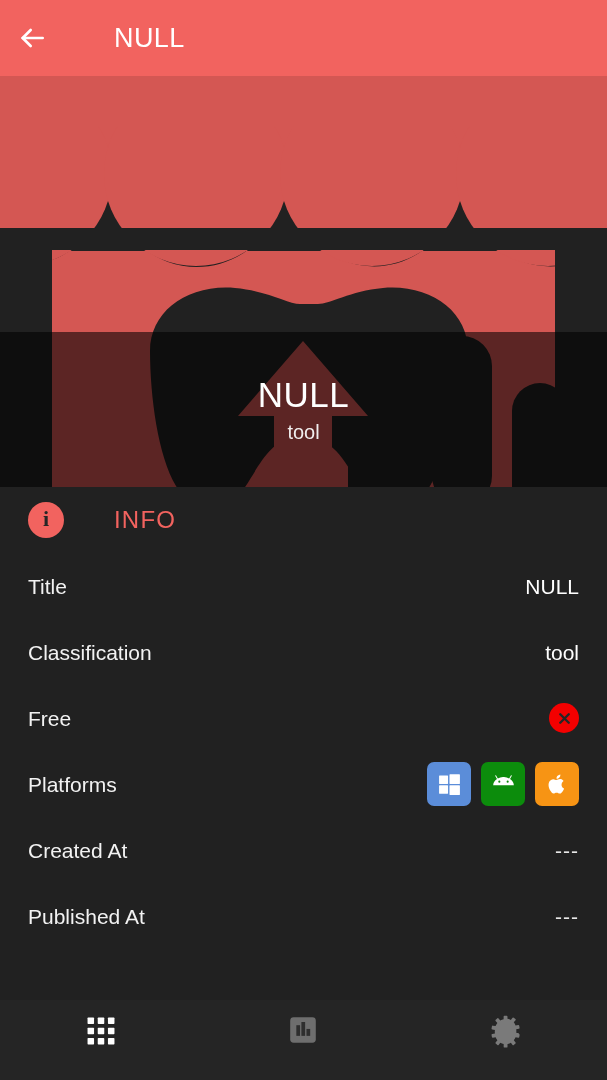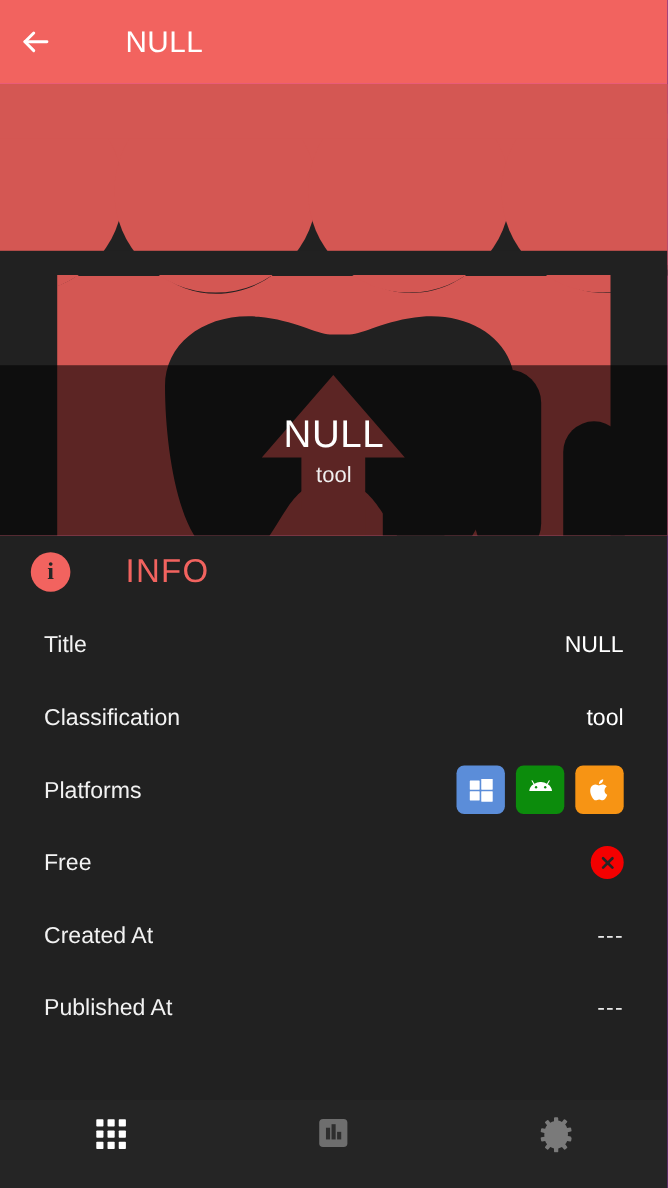--- a/index.html
+++ b/index.html
@@ -2,21 +2,21 @@
 <html><head>
 <meta charset="utf-8">
 <style>
   * { margin:0; padding:0; box-sizing:border-box; }
   html, body {
     width:607px; height:1080px;
     background:#1b1b1b;
     font-family:"Liberation Sans", sans-serif;
     overflow:hidden;
   }
-  .phone { position:relative; width:607px; height:1080px; background:#d946ef; overflow:hidden; }
+  .phone { position:relative; width:607px; height:1080px; background:#7f1d1d; overflow:hidden; }
 
   
   .appbar {
     position:absolute; top:0; left:0; width:607px; height:76px;
     background:#f2635f; display:flex; align-items:center; z-index:30;
   }
   .back-btn {
     width:64px; height:76px; display:flex; align-items:center; justify-content:center;
     cursor:pointer;
   }
@@ -62,24 +62,24 @@
   }
   .info-badge {
     width:36px; height:36px; border-radius:50%; background:#f2635f;
     display:flex; align-items:center; justify-content:center; flex:0 0 auto;
   }
   .info-badge span {
     color:#262626; font-size:22px; font-weight:700; font-family:"Liberation Serif", serif;
     line-height:1; transform:translateY(-1px);
   }
   .section-title {
-    color:#f2635f; font-size:30px; letter-spacing:1.2px; margin-left:50px; line-height:1;
-  }
-
-  .rows { padding:0 40px; }
+    color:#f2635f; font-size:24px; letter-spacing:1.2px; margin-left:50px; line-height:1;
+  }
+
+  .rows { padding:0 28px; }
   .row {
     height:66px; display:flex; align-items:center; justify-content:space-between;
   }
   .row-label { color:#f2f2f2; font-size:21px; font-weight:400; line-height:1; }
   .row-value { color:#ffffff; font-size:21px; font-weight:400; line-height:1; }
   .row-value.dash { color:#e8e8e8; letter-spacing:1px; }
 
   .plat-wrap { display:flex; gap:10px; align-items:center; }
   .plat {
     width:44px; height:44px; border-radius:7px;
@@ -215,20 +215,30 @@
     <div class="rows">
 
       <div class="row">
         <div class="row-label">Title</div>
         <div class="row-value">NULL</div>
       </div>
 
       <div class="row">
         <div class="row-label">Classification</div>
         <div class="row-value">tool</div>
+      </div>
+
+      <div class="row">
+        <div class="row-label">Free</div>
+        <div class="x-badge">
+          <svg width="17" height="17" viewBox="0 0 24 24" fill="none" stroke="#262626" stroke-width="3.4" stroke-linecap="round">
+            <line x1="6" y1="6" x2="18" y2="18"></line>
+            <line x1="18" y1="6" x2="6" y2="18"></line>
+          </svg>
+        </div>
       </div>
 
       <div class="row">
         <div class="row-label">Platforms</div>
         <div class="plat-wrap">
           <div class="plat" style="background:#5B8DD9">
             <span>
               <svg width="25" height="25" viewBox="0 0 24 24" fill="#ffffff">
                 <rect x="2" y="3.4" width="8.6" height="8.0" rx="0.4"></rect>
                 <rect x="12" y="2.2" width="10" height="9.2" rx="0.4"></rect>
@@ -260,30 +270,20 @@
                          .85-1.24 1.2-2.44 1.22-2.5-.03-.01-2.33-.9-2.33-3.51z"></path>
                 <path d="M14.2 5.95c.61-.75 1.03-1.78.91-2.81-.88.04-1.96.59-2.59 1.33
                          -.57.65-1.07 1.7-.94 2.7.99.08 1.99-.5 2.62-1.22z"></path>
               </svg>
             </span>
           </div>
         </div>
       </div>
 
       <div class="row">
-        <div class="row-label">Free</div>
-        <div class="x-badge">
-          <svg width="17" height="17" viewBox="0 0 24 24" fill="none" stroke="#262626" stroke-width="3.4" stroke-linecap="round">
-            <line x1="6" y1="6" x2="18" y2="18"></line>
-            <line x1="18" y1="6" x2="6" y2="18"></line>
-          </svg>
-        </div>
-      </div>
-
-      <div class="row">
         <div class="row-label">Created At</div>
         <div class="row-value dash">---</div>
       </div>
 
 
       <div class="row">
         <div class="row-label">Published At</div>
         <div class="row-value dash">---</div>
       </div>
 

